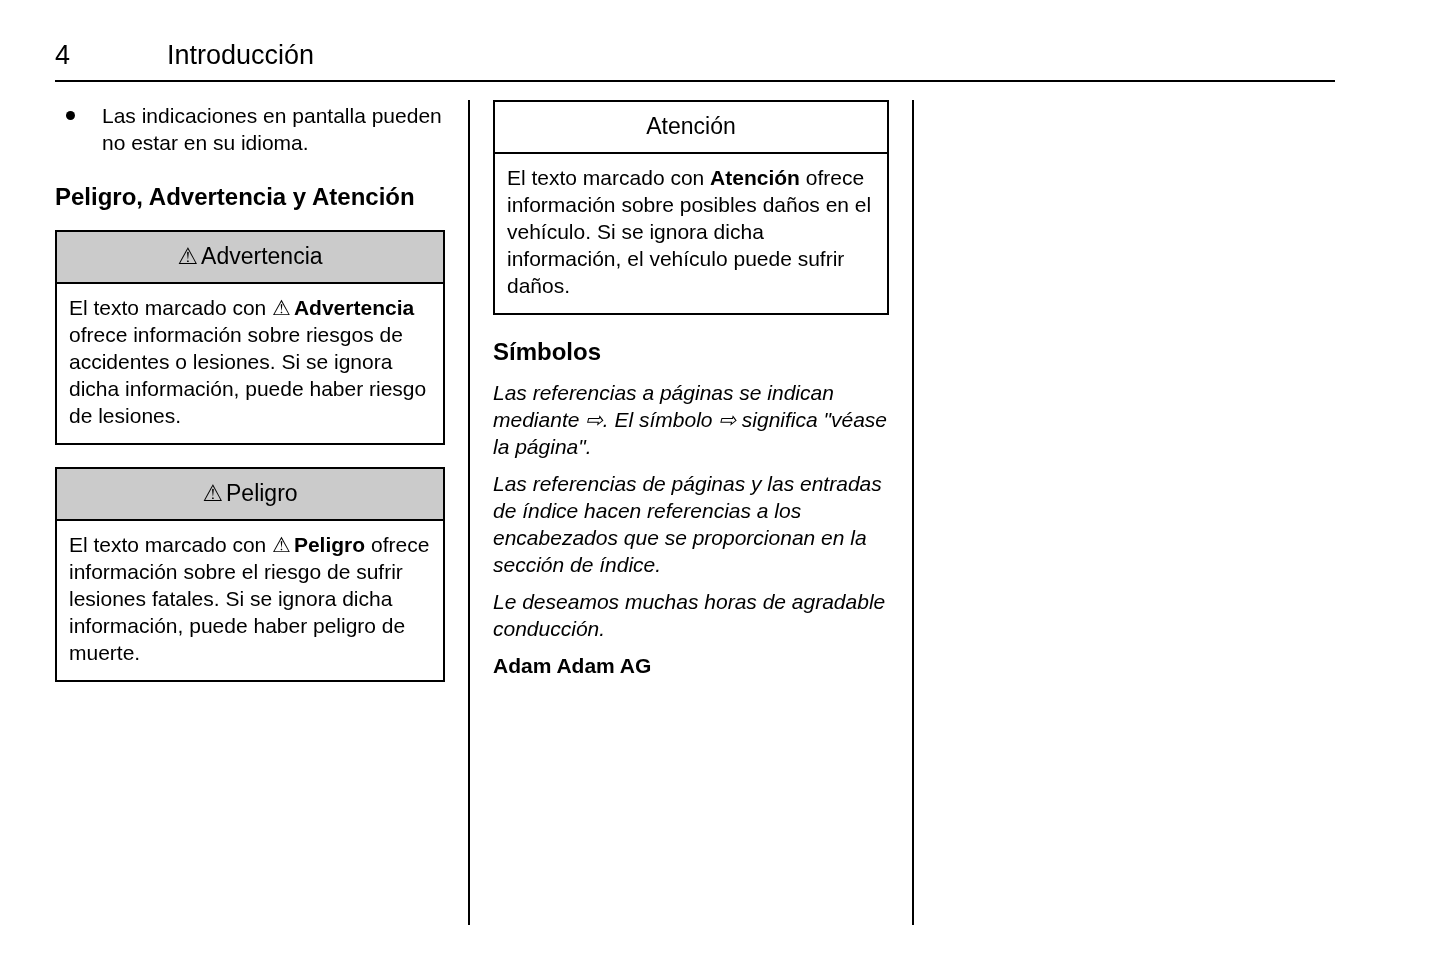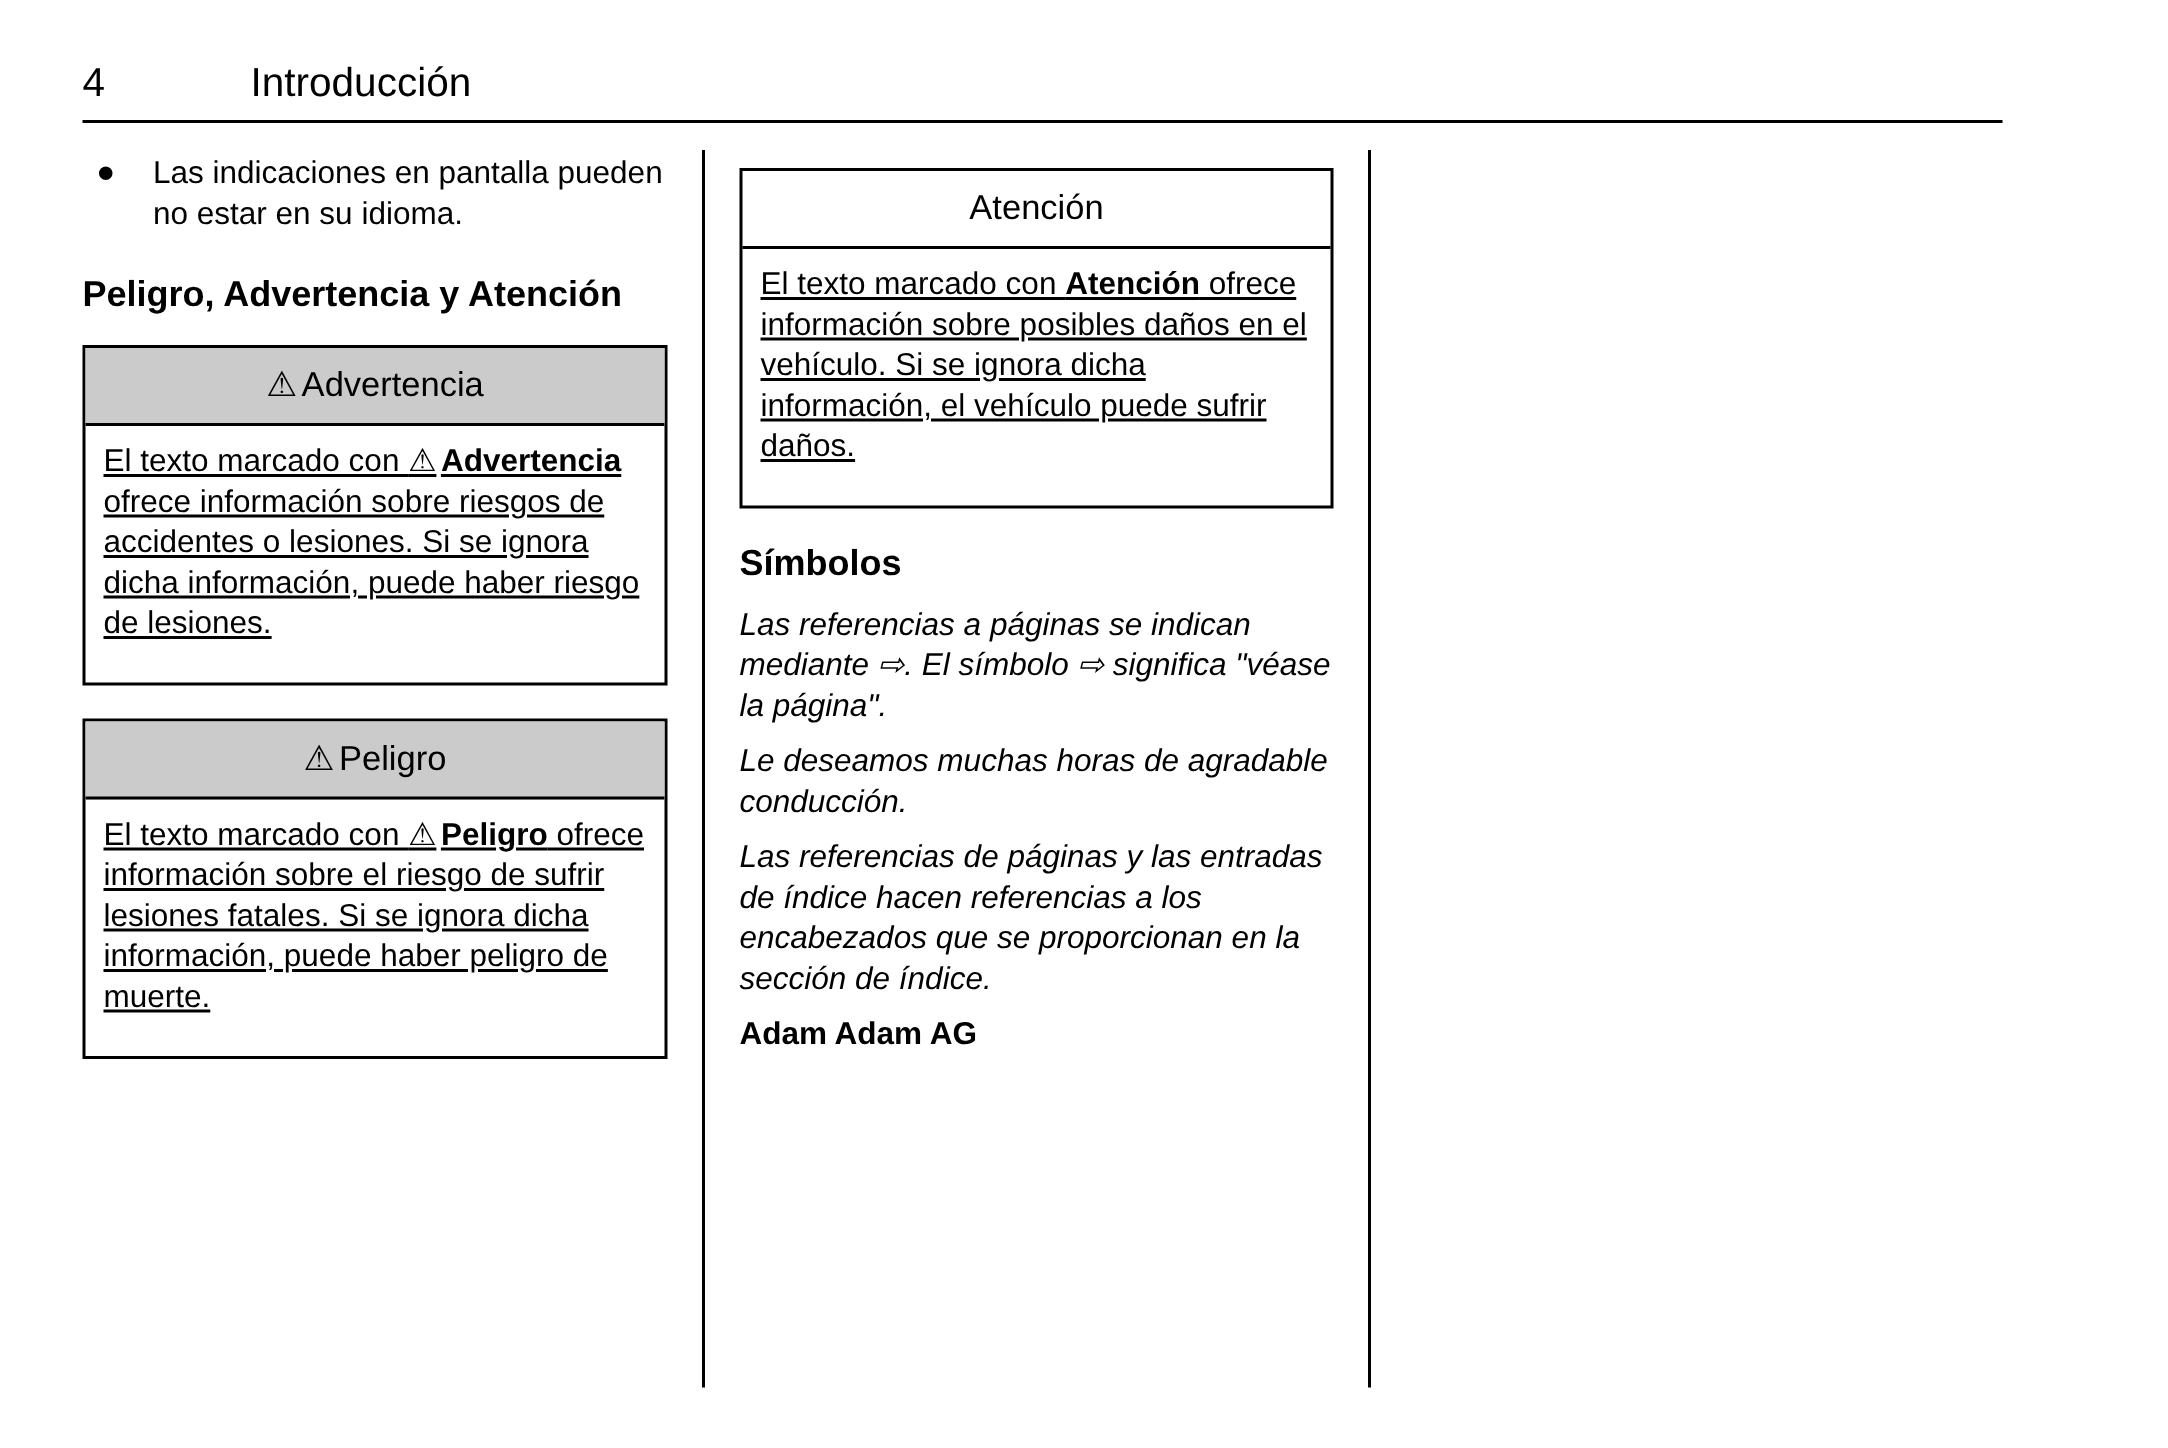--- a/index.html
+++ b/index.html
@@ -39,22 +39,22 @@
   }
   .col2 .section-heading { margin-top:20px; }
 
   .warn-box { border:2px solid #000; margin-top:16px; background:#fff; }
   .warn-box + .warn-box { margin-top:22px; }
   .warn-box-header {
     text-align:center; font-size:23px; line-height:27px;
     padding:11px 0 12px; border-bottom:2px solid #000;
   }
   .warn-box-header.gray { background:#cbcbcb; }
-  .warn-box-body { padding:10px 12px 26px 12px;text-decoration:underline; }
-  .col2 .warn-box { margin-top:14px; }
+  .warn-box-body { padding:10px 12px 14px 12px; }
+  .col2 .warn-box { margin-top:2px; }
 
   .hdr-warn-icon { margin-right:3px; }
   .inline-warn-icon { margin-right:3px; }
   b { font-weight:bold; }
   p.body-para { margin-top:10px;font-style:italic; }
   .signature { font-weight:bold; margin-top:10px; }
 </style>
 </head>
 <body>
 
@@ -109,23 +109,23 @@
         <span>El texto marcado con </span><b>Atención</b><span> ofrece información sobre posibles daños en el vehículo. Si se ignora dicha información, el vehículo puede sufrir daños.</span>
       </div>
     </section>
 
     <h1 class="section-heading">Símbolos</h1>
 
     <p class="body-para">
       <span>Las referencias a páginas se indican mediante </span><span>⇨</span><span>. El símbolo </span><span>⇨</span><span> significa "véase la página".</span>
     </p>
 
+    <p class="body-para">Las referencias de páginas y las entradas de índice hacen referencias a los encabezados que se proporcionan en la sección de índice.</p>
+
     <p class="body-para">Le deseamos muchas horas de agradable conducción.</p>
-
-    <p class="body-para">Las referencias de páginas y las entradas de índice hacen referencias a los encabezados que se proporcionan en la sección de índice.</p>
 
     <p class="signature">Adam Adam AG</p>
 
   </div>
 
   <div class="vdivider"></div>
 
   <div class="col col3"></div>
 
 </div>

